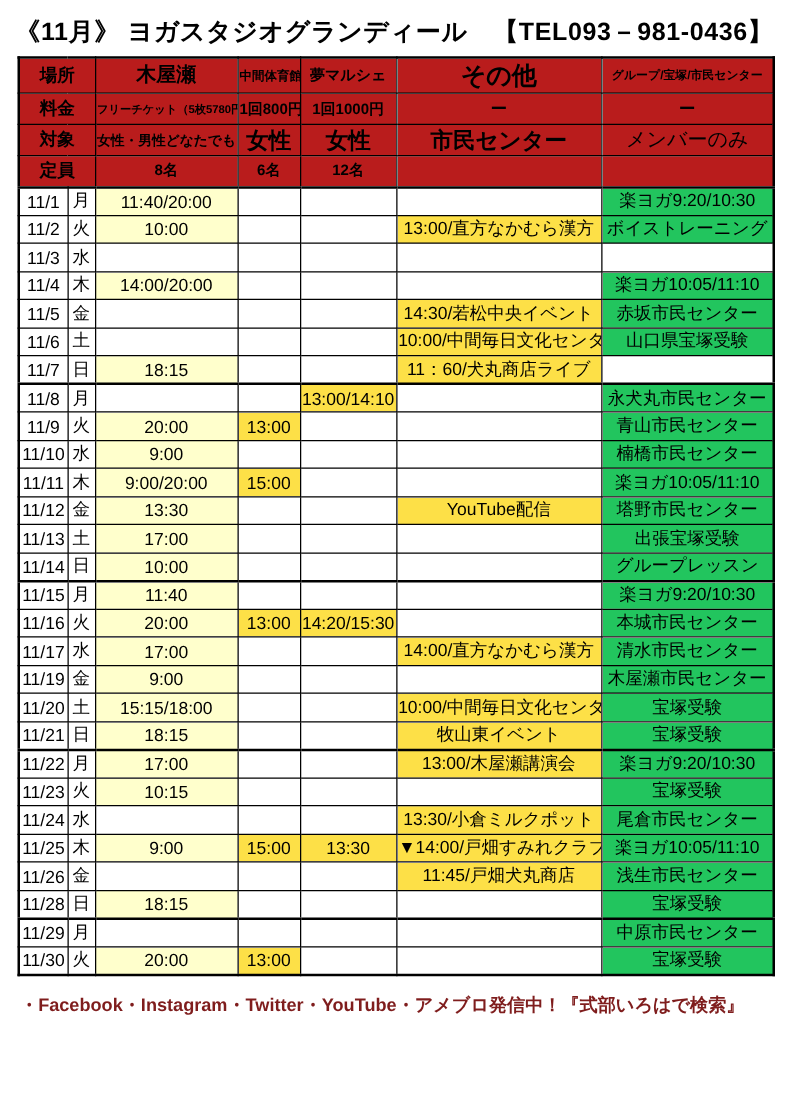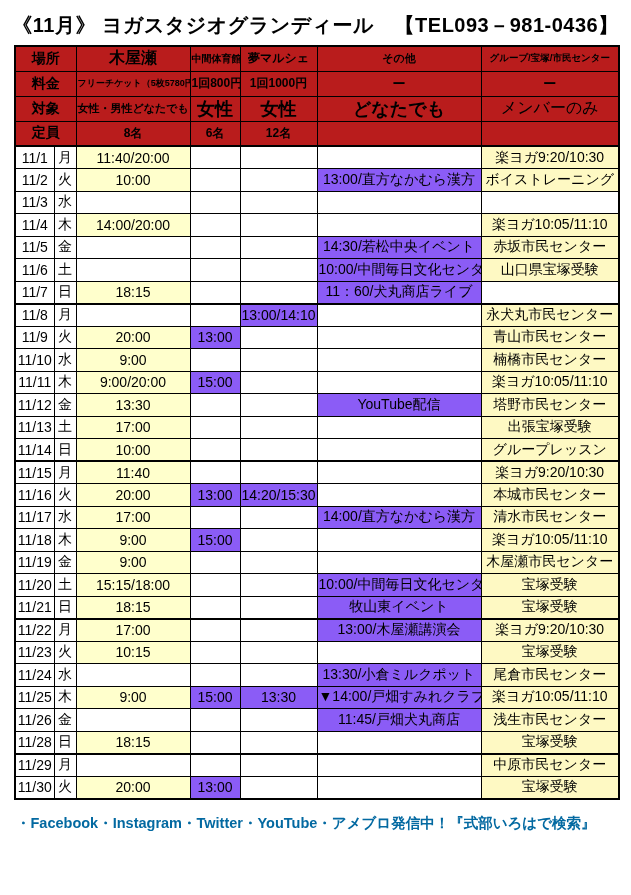--- a/index.html
+++ b/index.html
@@ -36,47 +36,47 @@
   table.schedule { border: 2px solid #000; }
   tr.hdr td { height: 25px; background: #b91c1c; }
   tr.day-row td { height: 22.5px; font-size: 14px; font-weight: normal; }
   tr.week-end td { border-bottom-width: 2px; }
   tr.hdr-sep td { border-bottom-width: 2px; }
 
   .lbl { font-size: 14px; font-weight: bold; }
   .h-kiyanose { font-size: 16px; font-weight: bold; }
   .h-nakama { font-size: 10px; font-weight: bold; }
   .h-yume { font-size: 12px; font-weight: bold; }
-  .h-other { font-size: 11px; font-weight: bold; }
+  .h-other { font-size: 20px; font-weight: bold; }
   .h-group { font-size: 9.5px; font-weight: bold; }
   .p-kiyanose { font-size: 9px; font-weight: bold; }
   .p-mid { font-size: 12px; font-weight: bold; }
   .p-dash { font-size: 13px; font-weight: bold; }
   .t-kiyanose { font-size: 11px; font-weight: bold; }
   .t-big { font-size: 18px; font-weight: bold; }
   .t-member { font-size: 16px; font-weight: normal; }
   .cap { font-size: 12px; font-weight: bold; }
 
   td.c-date { font-size: 11px; }
   td.c-day { font-size: 12px; }
   td.c-kiy { font-size: 14px; }
   td.c-nak { font-size: 14px; }
   td.c-yum { font-size: 10px; }
   td.c-oth { font-size: 11.5px; }
   td.c-grp { font-size: 12.5px; }
 
   .bg-yellow { background: #ffffcc; }
-  .bg-pink   { background: #8b5cf6; }
-  .bg-green  { background: #fef9c3; }
+  .bg-pink   { background: #fde047; }
+  .bg-green  { background: #22c55e; }
 
   .footer-note {
     margin: 14px 0 0 16px;
     font-size: 14.5px;
     font-weight: bold;
-    color: #0369a1;
+    color: #7f1d1d;
   }
 </style>
 </head>
 <body>
 
 <div class="page-title">《11月》 ヨガスタジオグランディール　【TEL093－981-0436】</div>
 
 <table class="schedule">
   <colgroup>
     <col style="width:39px">
@@ -102,21 +102,21 @@
       <td class="p-mid">1回800円</td>
       <td class="p-mid">1回1000円</td>
       <td class="p-dash">ー</td>
       <td class="p-dash">ー</td>
     </tr>
     <tr class="hdr">
       <td colspan="2" class="lbl">対象</td>
       <td class="t-kiyanose">女性・男性どなたでも</td>
       <td class="t-big">女性</td>
       <td class="t-big">女性</td>
-      <td class="t-big">どなたでも</td>
+      <td class="t-big">市民センター</td>
       <td class="t-member">メンバーのみ</td>
     </tr>
     <tr class="hdr hdr-sep">
       <td colspan="2" class="lbl">定員</td>
       <td class="cap">8名</td>
       <td class="cap">6名</td>
       <td class="cap">12名</td>
       <td class="cap"></td>
       <td class="cap"></td>
     </tr>
@@ -269,29 +269,20 @@
       <tr class="day-row">
         <td class="c-date">11/17</td>
         <td class="c-day">水</td>
         <td class="c-kiy bg-yellow">17:00</td>
         <td class="c-nak"></td>
         <td class="c-yum"></td>
         <td class="c-oth bg-pink">14:00/直方なかむら漢方</td>
         <td class="c-grp bg-green">清水市民センター</td>
       </tr>
       <tr class="day-row">
-        <td class="c-date">11/18</td>
-        <td class="c-day">木</td>
-        <td class="c-kiy bg-yellow">9:00</td>
-        <td class="c-nak bg-pink">15:00</td>
-        <td class="c-yum"></td>
-        <td class="c-oth"></td>
-        <td class="c-grp bg-green">楽ヨガ10:05/11:10</td>
-      </tr>
-      <tr class="day-row">
         <td class="c-date">11/19</td>
         <td class="c-day">金</td>
         <td class="c-kiy bg-yellow">9:00</td>
         <td class="c-nak"></td>
         <td class="c-yum"></td>
         <td class="c-oth"></td>
         <td class="c-grp bg-green">木屋瀬市民センター</td>
       </tr>
       <tr class="day-row">
         <td class="c-date">11/20</td>

